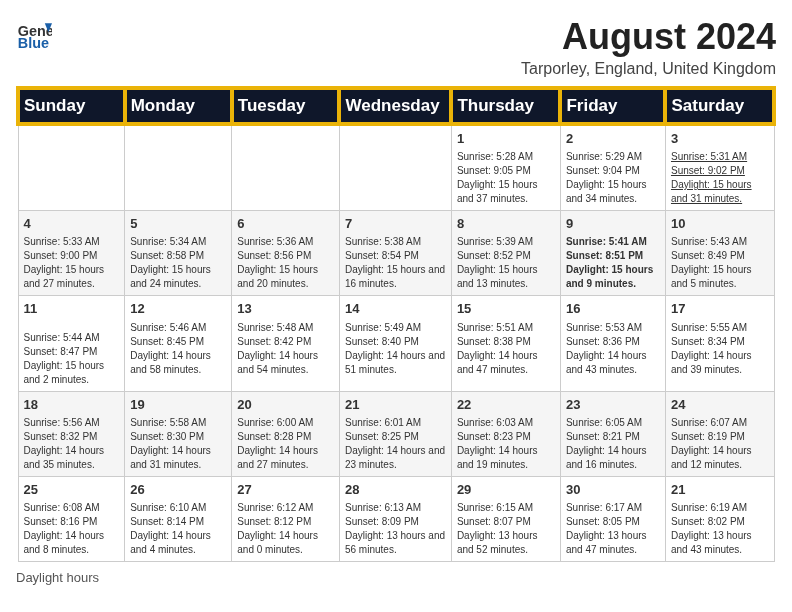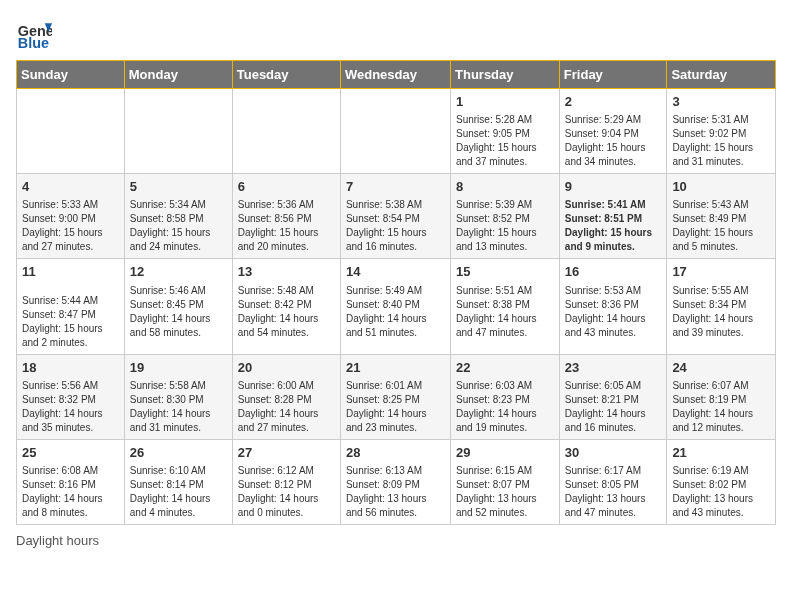--- a/index.html
+++ b/index.html
@@ -42,26 +42,26 @@
       font-size: 16px;
       color: #444;
       margin-top: 2px;
     }
     .calendar {
       width: 100%;
       border-collapse: collapse;
       font-size: 10.5px;
     }
     .calendar thead tr th {
-      background-color: #737373;
+      background-color: #0f172a;
       color: #fff;
       padding: 6px 4px;
       text-align: left;
-      font-size: 13px;
-      border: 1px solid #eab308;
+      font-size: 17px;
+      border: 4px solid #eab308;
     }
     .calendar tbody tr td {
       border: 1px solid #ccc;
       padding: 4px 5px;
       vertical-align: top;
       width: 113px;
       min-height: 80px;
       color: #333;
       line-height: 1.4;
     }
@@ -96,20 +96,24 @@
 <div class="header">
   <div class="logo">
     <div class="logo-combined">
       <svg class="logo-icon" viewBox="0 0 40 40">
         <text x="2" y="22" font-size="16" font-weight="bold" fill="#333" font-family="Arial">General</text>
         <text x="2" y="36" font-size="16" font-weight="bold" fill="#1a5fa8" font-family="Arial">Blue</text>
         <polygon points="32,8 40,8 36,18" fill="#1a5fa8"></polygon>
       </svg>
     </div>
   </div>
+  <div class="title-block">
+    <div class="main-title">August 2024</div>
+    <div class="subtitle">Tarporley, England, United Kingdom</div>
+  </div>
 </div>
 
 <table class="calendar">
   <thead>
     <tr>
     <th>Sunday</th>
         <th>Monday</th>
         <th>Tuesday</th>
         <th>Wednesday</th>
         <th>Thursday</th>
@@ -130,21 +134,21 @@
 Daylight: 15 hours and 37 minutes.</div>
         </td>
         <td>
           <span class="day-num">2</span>
           <div class="day-info" style="white-space: pre-line;">Sunrise: 5:29 AM
 Sunset: 9:04 PM
 Daylight: 15 hours and 34 minutes.</div>
         </td>
         <td>
           <span class="day-num">3</span>
-          <div class="day-info" style="white-space: pre-line;">Sunrise: 5:31 AM
+          <div class="day-info" style="white-space: pre-line; text-decoration: underline;">Sunrise: 5:31 AM
 Sunset: 9:02 PM
 Daylight: 15 hours and 31 minutes.</div>
         </td>
       </tr>
       <tr>
         <td>
           <span class="day-num">4</span>
           <div class="day-info" style="white-space: pre-line;">Sunrise: 5:33 AM
 Sunset: 9:00 PM
 Daylight: 15 hours and 27 minutes.</div>

